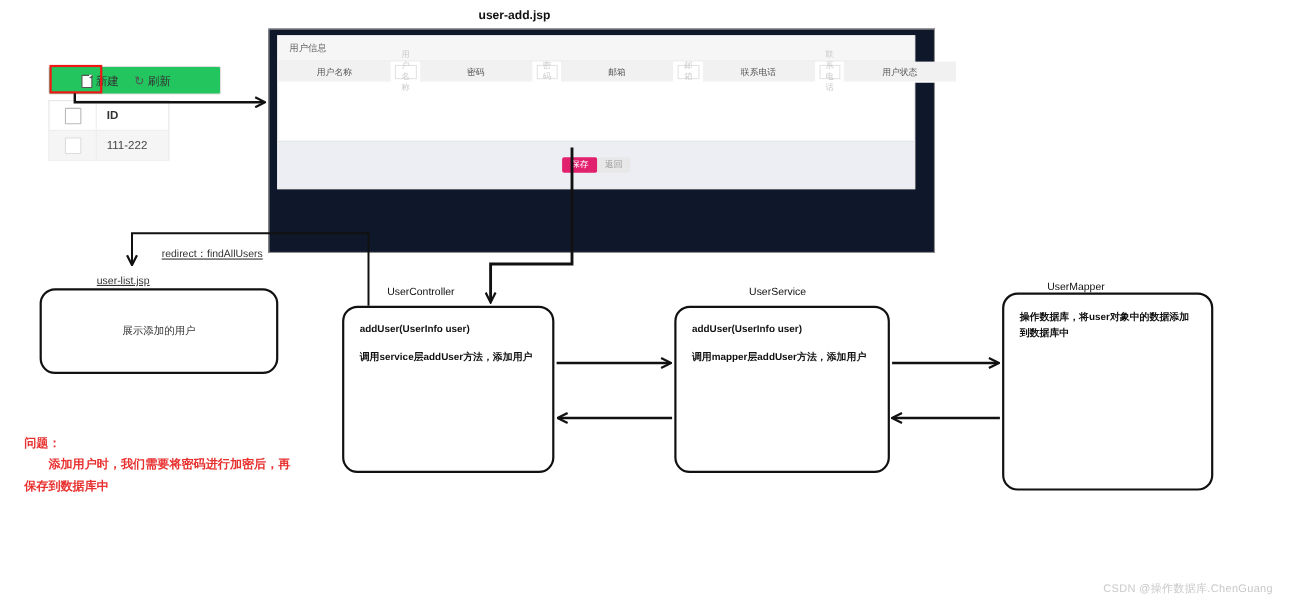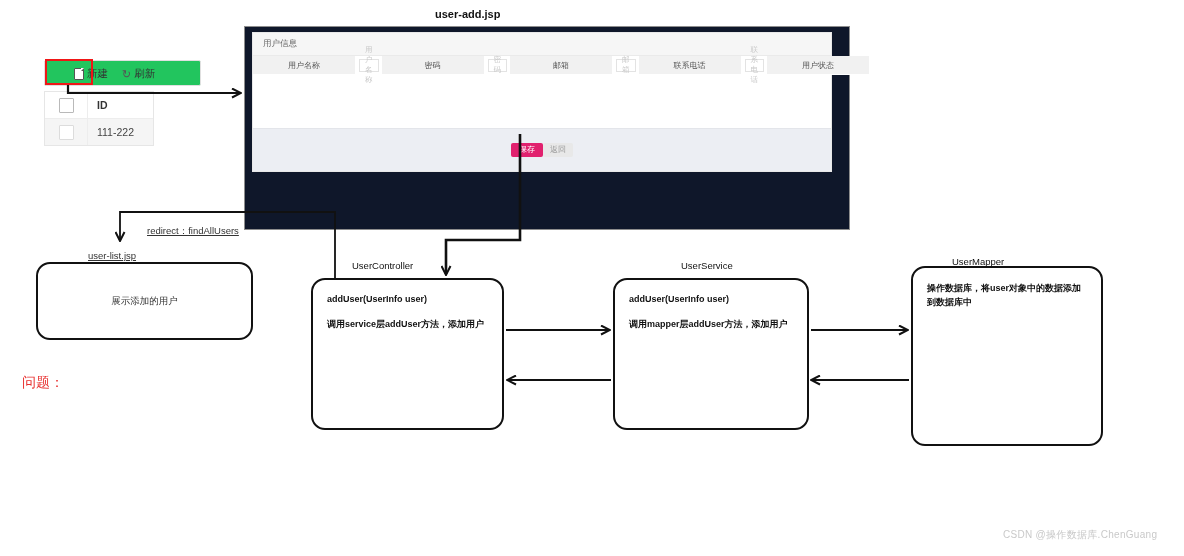--- a/index.html
+++ b/index.html
@@ -84,22 +84,22 @@
   #lbl-userlist{left:88px;top:250px;}
   #box-controller{left:311px;top:278px;width:193px;height:152px;}
   #lbl-controller{left:352px;top:260px;}
   #box-service{left:613px;top:278px;width:196px;height:152px;}
   #lbl-service{left:681px;top:260px;}
   #box-mapper{left:911px;top:266px;width:192px;height:180px;}
   #lbl-mapper{left:952px;top:256px;}
   #lbl-redirect{left:147px;top:225px;}
 
   
-  #note{left:22px;top:370px;width:250px;color:#e8302f;font-size:14px;
-    font-weight:normal;line-height:1.75;}
+  #note{left:22px;top:394px;width:250px;color:#e8302f;font-size:11px;
+    font-weight:bold;line-height:1.75;}
   #note .indent{text-indent:22px;display:block;}
 
   
   #arrows{left:0;top:0;width:1184px;height:556px;pointer-events:none;}
 
   
   #watermark{left:1003px;top:528px;font-size:10px;color:#c9c9c9;
     letter-spacing:.3px;}
 </style>
 </head>
@@ -194,20 +194,21 @@
   <div class="fb-desc">调用mapper层addUser方法，添加用户</div>
 </div>
 
 <div class="abs fb-title" id="lbl-mapper">UserMapper</div>
 <div class="abs flowbox" id="box-mapper">
   <div class="fb-desc">操作数据库，将user对象中的数据添加到数据库中</div>
 </div>
 
 <div class="abs" id="note">
   <span>问题：</span>
+  <span class="indent">添加用户时，我们需要将密码进行加密后，再保存到数据库中</span>
 </div>
 
 <svg class="abs" id="arrows" viewBox="0 0 1184 556" xmlns="http://www.w3.org/2000/svg">
   <defs>
     <marker id="ah" markerWidth="11" markerHeight="11" refX="9" refY="5.5" orient="auto" markerUnits="userSpaceOnUse">
       <path d="M1,1 L10,5.5 L1,10" fill="none" stroke="#111" stroke-width="2"></path>
     </marker>
   </defs>
 
   <path d="M68,84 L68,93 L240,93" fill="none" stroke="#111" stroke-width="2.2" marker-end="url(#ah)"></path>

